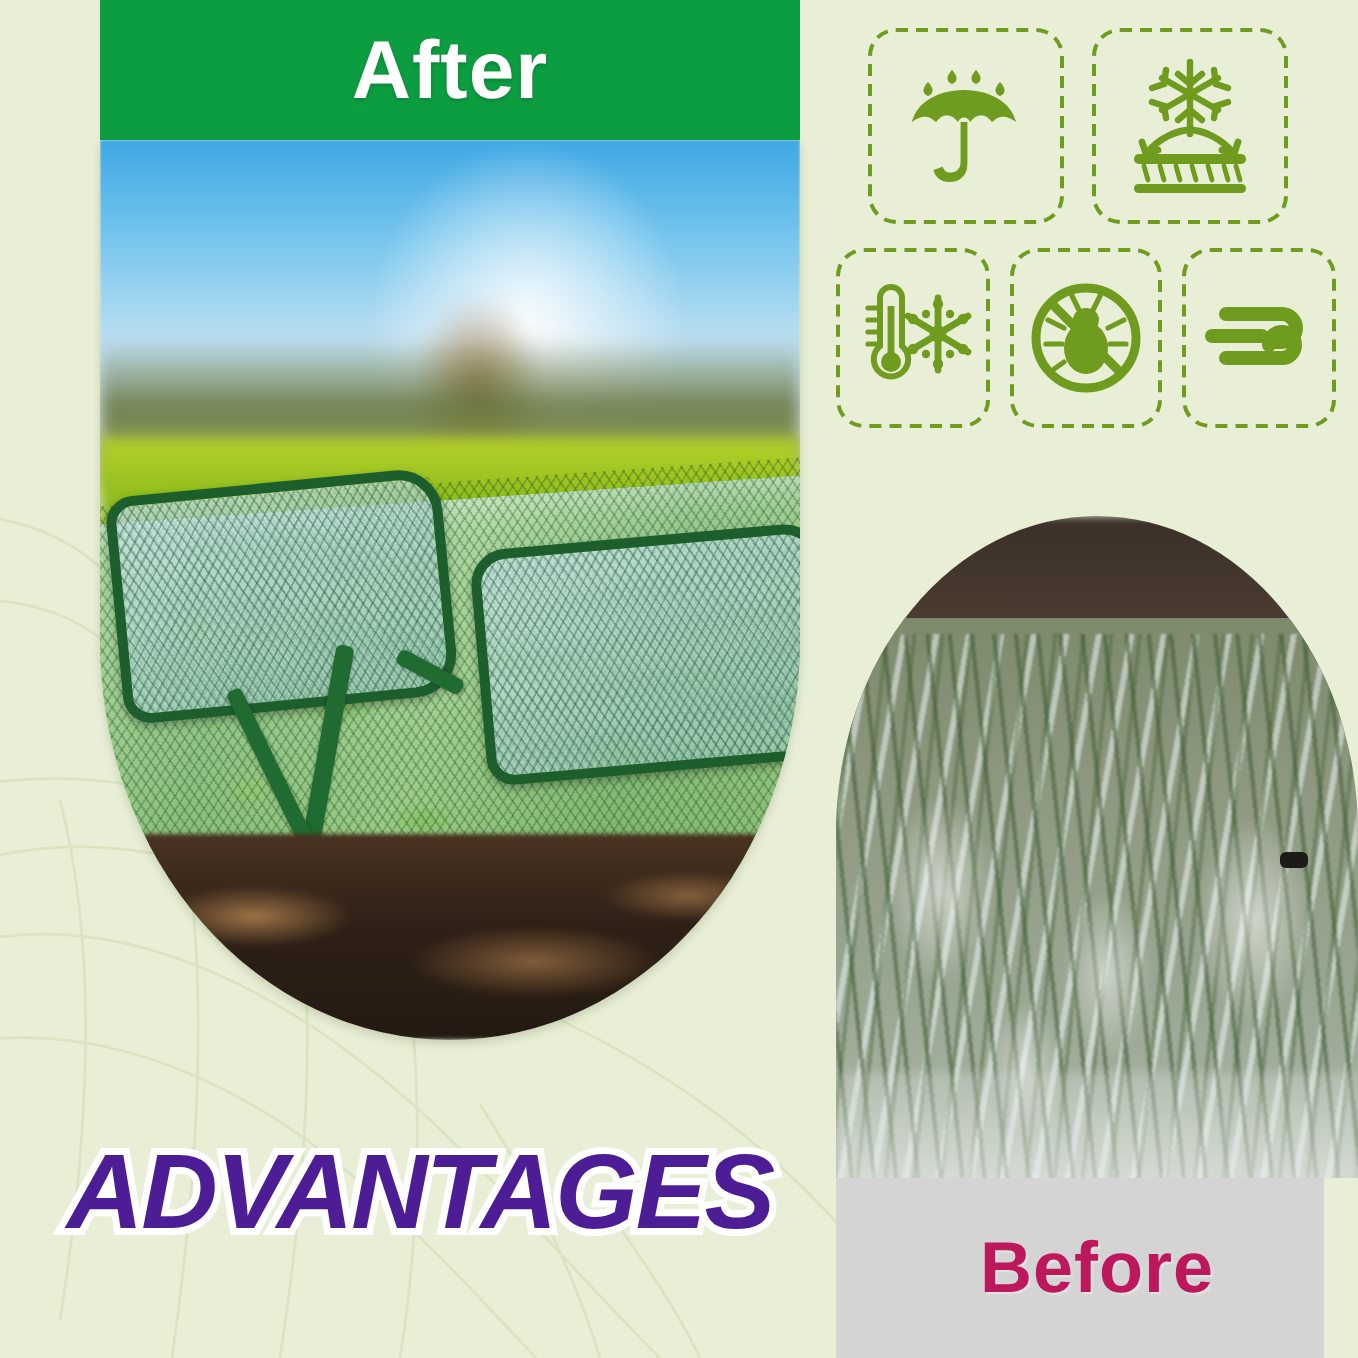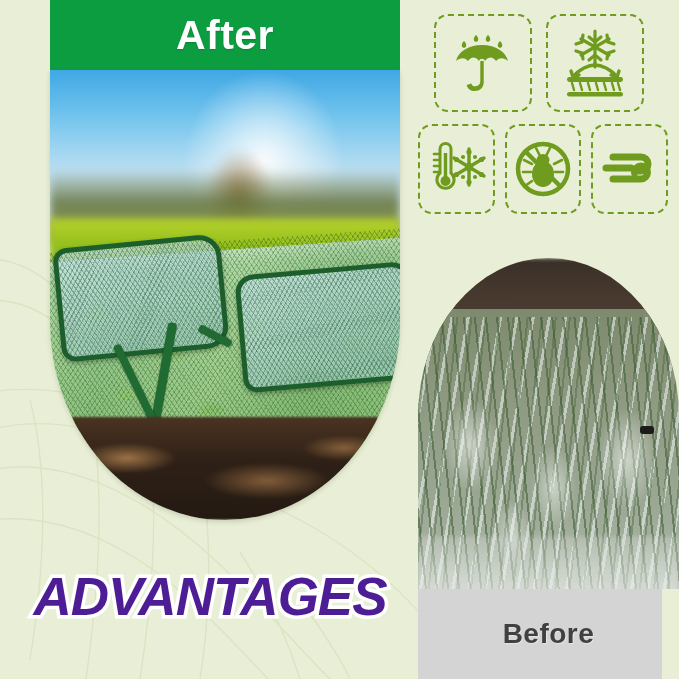--- a/index.html
+++ b/index.html
@@ -183,21 +183,21 @@
     position:absolute;left:0;bottom:12%;width:100%;height:22%;
     background:linear-gradient(180deg,rgba(225,230,226,.25),rgba(236,240,238,.92));
     filter:blur(2px);
   }
   .before-band{
     position:absolute;left:418px;top:589px;width:261px;height:90px;
     background:#d4d4d4;
     display:flex;align-items:center;justify-content:center;
   }
   .before-band .label{
-    color:#404040;font-size:28px;font-weight:bold;letter-spacing:.5px;
+    color:#be185d;font-size:36px;font-weight:bold;letter-spacing:.5px;
     text-shadow:1px 1px 1px rgba(255,255,255,.4);
   }
   .right-strip{
     position:absolute;left:662px;top:589px;width:17px;height:90px;background:#e9efd6;
   }
   .edge-dash{
     position:absolute;left:640px;top:426px;width:14px;height:8px;
     background:#1b1b18;border-radius:3px;
   }
 </style>

